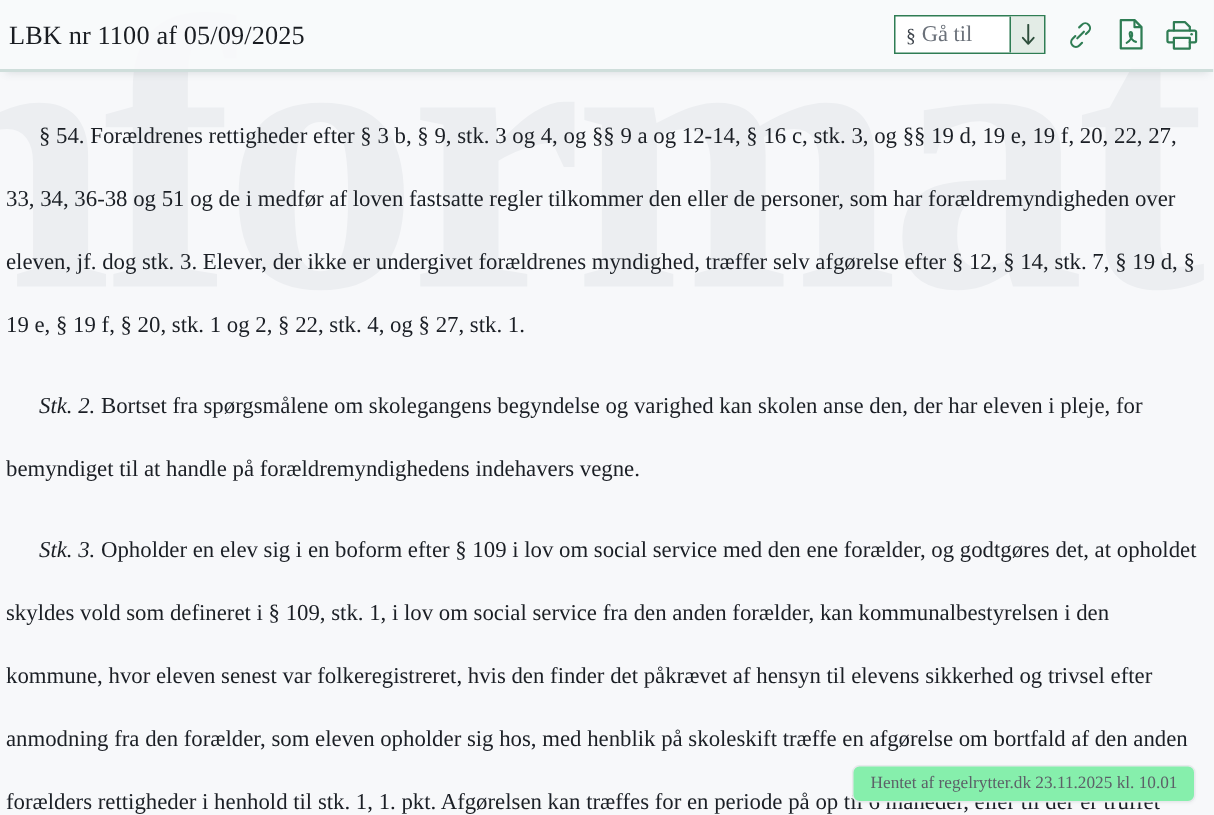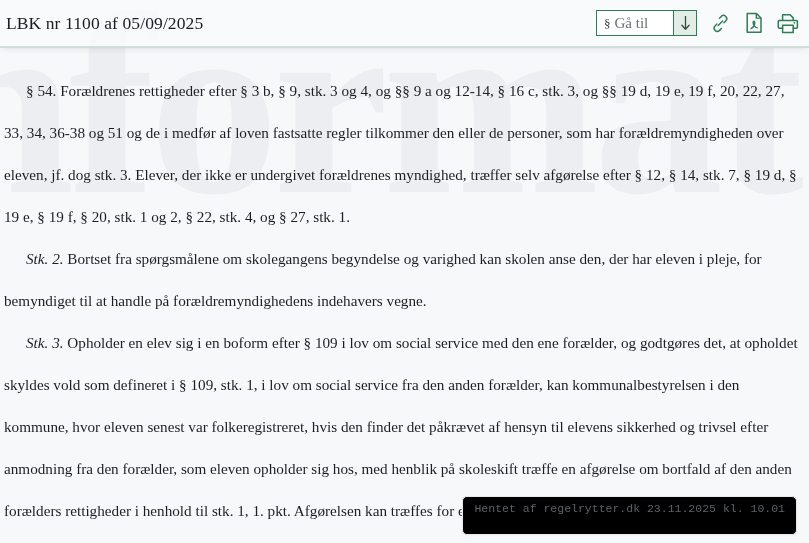--- a/index.html
+++ b/index.html
@@ -133,35 +133,35 @@
   .para {
     font-family: "Liberation Serif", "DejaVu Serif", serif;
     font-size: 15.2px;
     line-height: 42px;
     color: #1b1f25;
     margin: 0 0 0 0;
     text-indent: 22px;
     text-align: left;
     hyphens: none;
   }
-  .para + .para { margin-top: 0; }
+  .para + .para { margin-top: 12px; }
   .lead { font-style: normal; }
   .stk { font-style: italic; }
 
   
   #footer-stamp {
     position: absolute;
     right: 12px;
     bottom: 8px;
     z-index: 4;
-    background: #000000;
+    background: #86efac;
     border: 1px solid #e7e9ec;
     border-radius: 5px;
-    padding: 5px 11px 19px 11px;
-    font-family: Liberation Mono, monospace;
+    padding: 5px 11px 6px 11px;
+    font-family: Liberation Serif, serif;
     font-size: 11.5px;
     color: #5c6168;
     white-space: nowrap;
     box-shadow: 0 1px 2px rgba(0,0,0,0.03);
   }
 </style>
 </head>
 <body>
 
 <div id="watermark">

